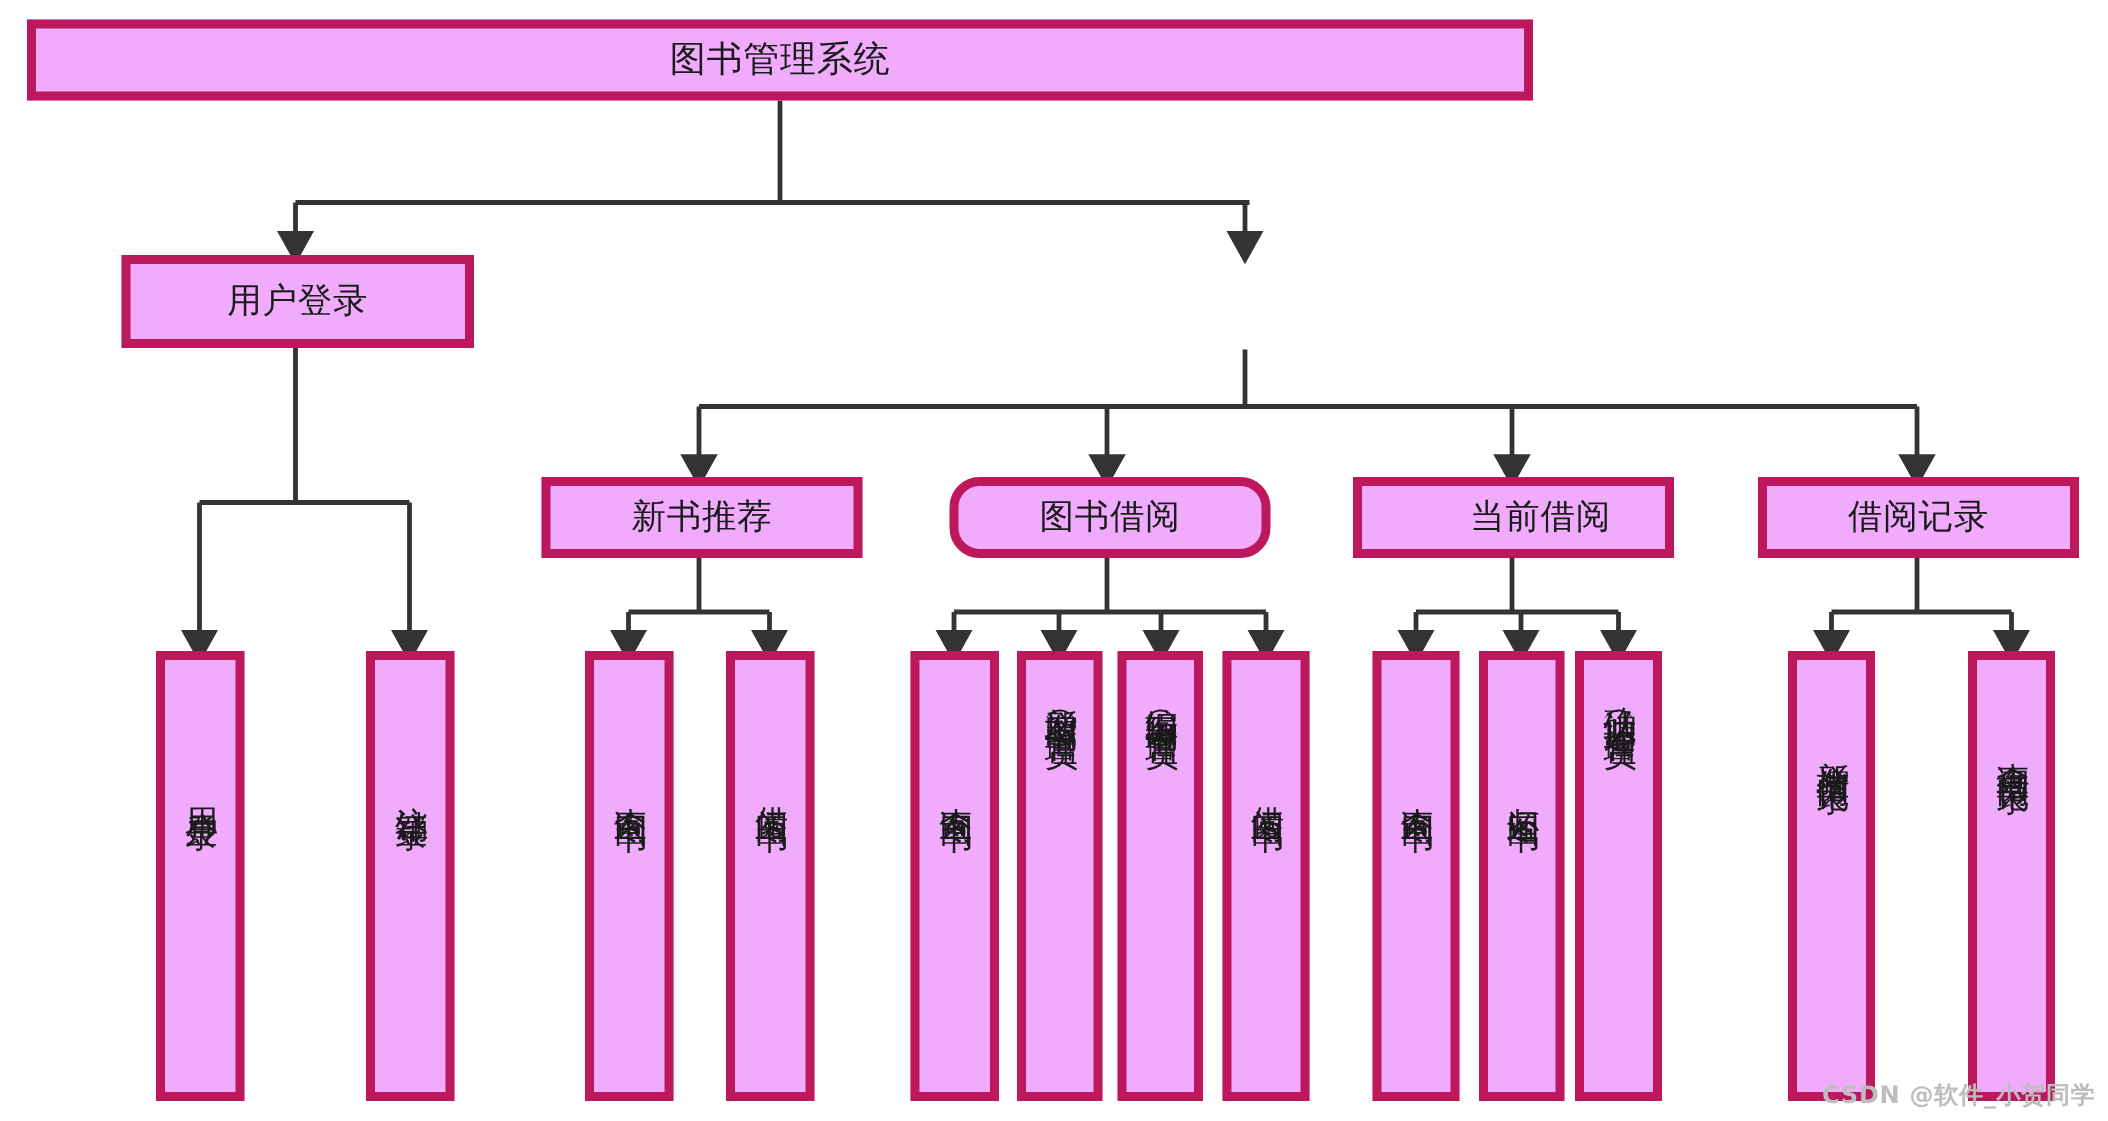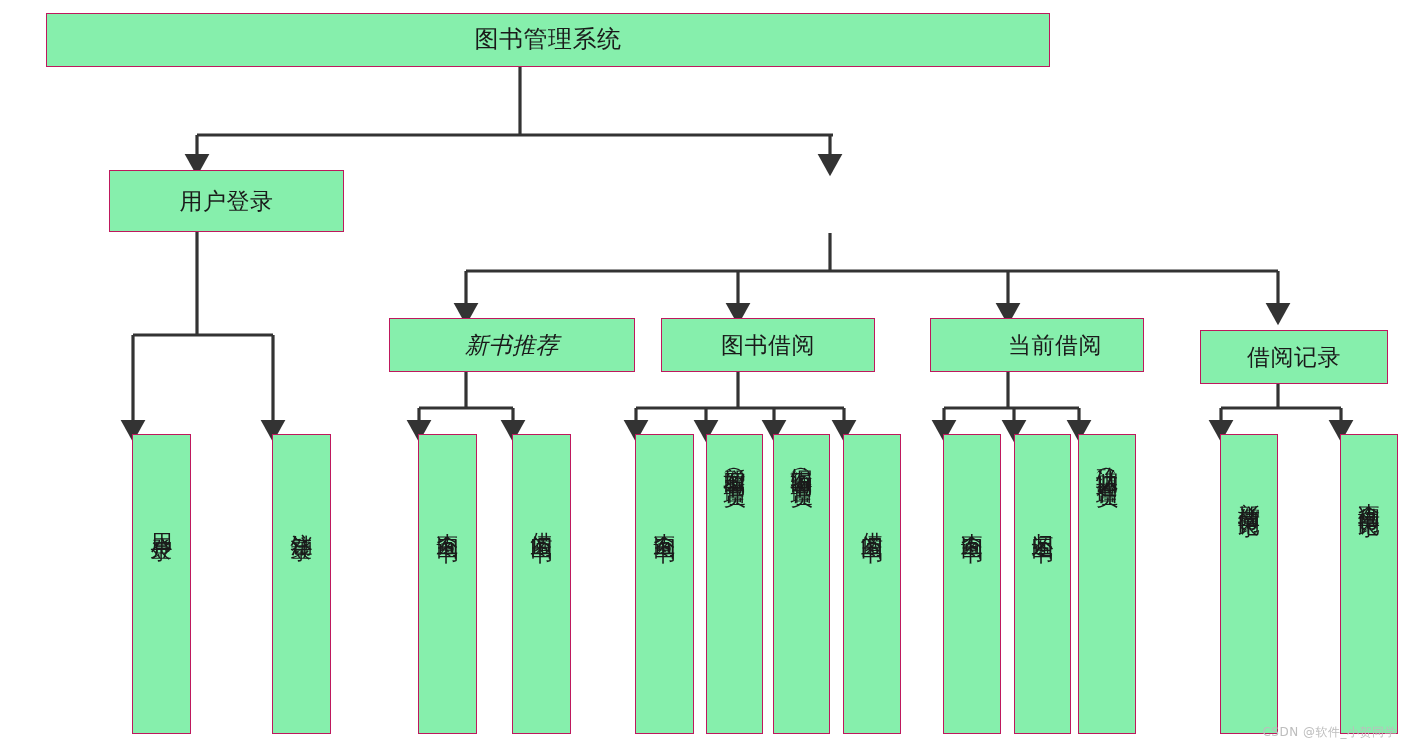--- a/index.html
+++ b/index.html
@@ -22,27 +22,26 @@
     position: absolute;
     left: 0;
     top: 0;
     width: 1405px;
     height: 747px;
     pointer-events: none;
   }
   .node {
     position: absolute;
     box-sizing: border-box;
-    border: 1px solid #be185d;
-    background: #86efac;
+    border: 6px solid #be185d;
+    background: #f0abfc;
     display: flex;
     align-items: center;
     justify-content: center;
     color: #1a1a1a;
-    margin-left: 28px;
   }
   .node-label {
     display: block;
     line-height: 1.06;
     white-space: nowrap;
     text-align: center;
   }
   
   .node.horiz .node-label {
     writing-mode: horizontal-tb;
@@ -71,25 +70,26 @@
   .node.vert.tall .node-label {
     padding-top: 8px;
   }
   .node.vert.upper .node-label {
     padding-top: 44px;
   }
   .watermark {
     position: absolute;
     right: 8px;
     bottom: 6px;
-    font-size: 12px;
+    font-size: 16px;
     color: #bdbdbd;
     white-space: nowrap;
     letter-spacing: 0.5px;
     font-family: "DejaVu Sans", "Liberation Sans", sans-serif;
+    font-weight: bold;
   }
 </style>
 </head>
 <body>
 
 <div id="canvas">
 
   <svg id="edges" viewBox="0 0 1405 747" width="1405" height="747" xmlns="http://www.w3.org/2000/svg">
     <defs>
       <marker id="arrowhead" markerWidth="11" markerHeight="11" refX="3.2" refY="4.2" orient="auto" markerUnits="strokeWidth">
@@ -141,30 +141,30 @@
   </svg>
 
   <div class="node horiz root" style="left:18px; top:13px; width:1004px; height:54px;">
     <span class="node-label">图书管理系统</span>
   </div>
 
   <div class="node horiz" style="left:81px; top:170px; width:235px; height:62px;">
     <span class="node-label">用户登录</span>
   </div>
 
-  <div class="node horiz" style="left:361px; top:318px; width:246px; height:54px;font-style:italic;">
+  <div class="node horiz" style="left:361px; top:318px; width:214px; height:54px;">
     <span class="node-label">新书推荐</span>
   </div>
-  <div class="node horiz" style="left:633px; top:318px; width:214px; height:54px;">
+  <div class="node horiz" style="left:633px; top:318px; width:214px; height:54px;border-radius:20px;">
     <span class="node-label">图书借阅</span>
   </div>
   <div class="node horiz" style="left:902px; top:318px; width:214px; height:54px;padding-left:36px;">
     <span class="node-label">当前借阅</span>
   </div>
-  <div class="node horiz" style="left:1172px; top:330px; width:188px; height:54px;">
+  <div class="node horiz" style="left:1172px; top:318px; width:214px; height:54px;">
     <span class="node-label">借阅记录</span>
   </div>
 
   <div class="node vert mid" style="left:104px; top:434px; width:59px; height:300px;">
     <span class="node-label">用户登录</span>
   </div>
   <div class="node vert mid" style="left:244px; top:434px; width:59px; height:300px;">
     <span class="node-label">注销登录</span>
   </div>
 

